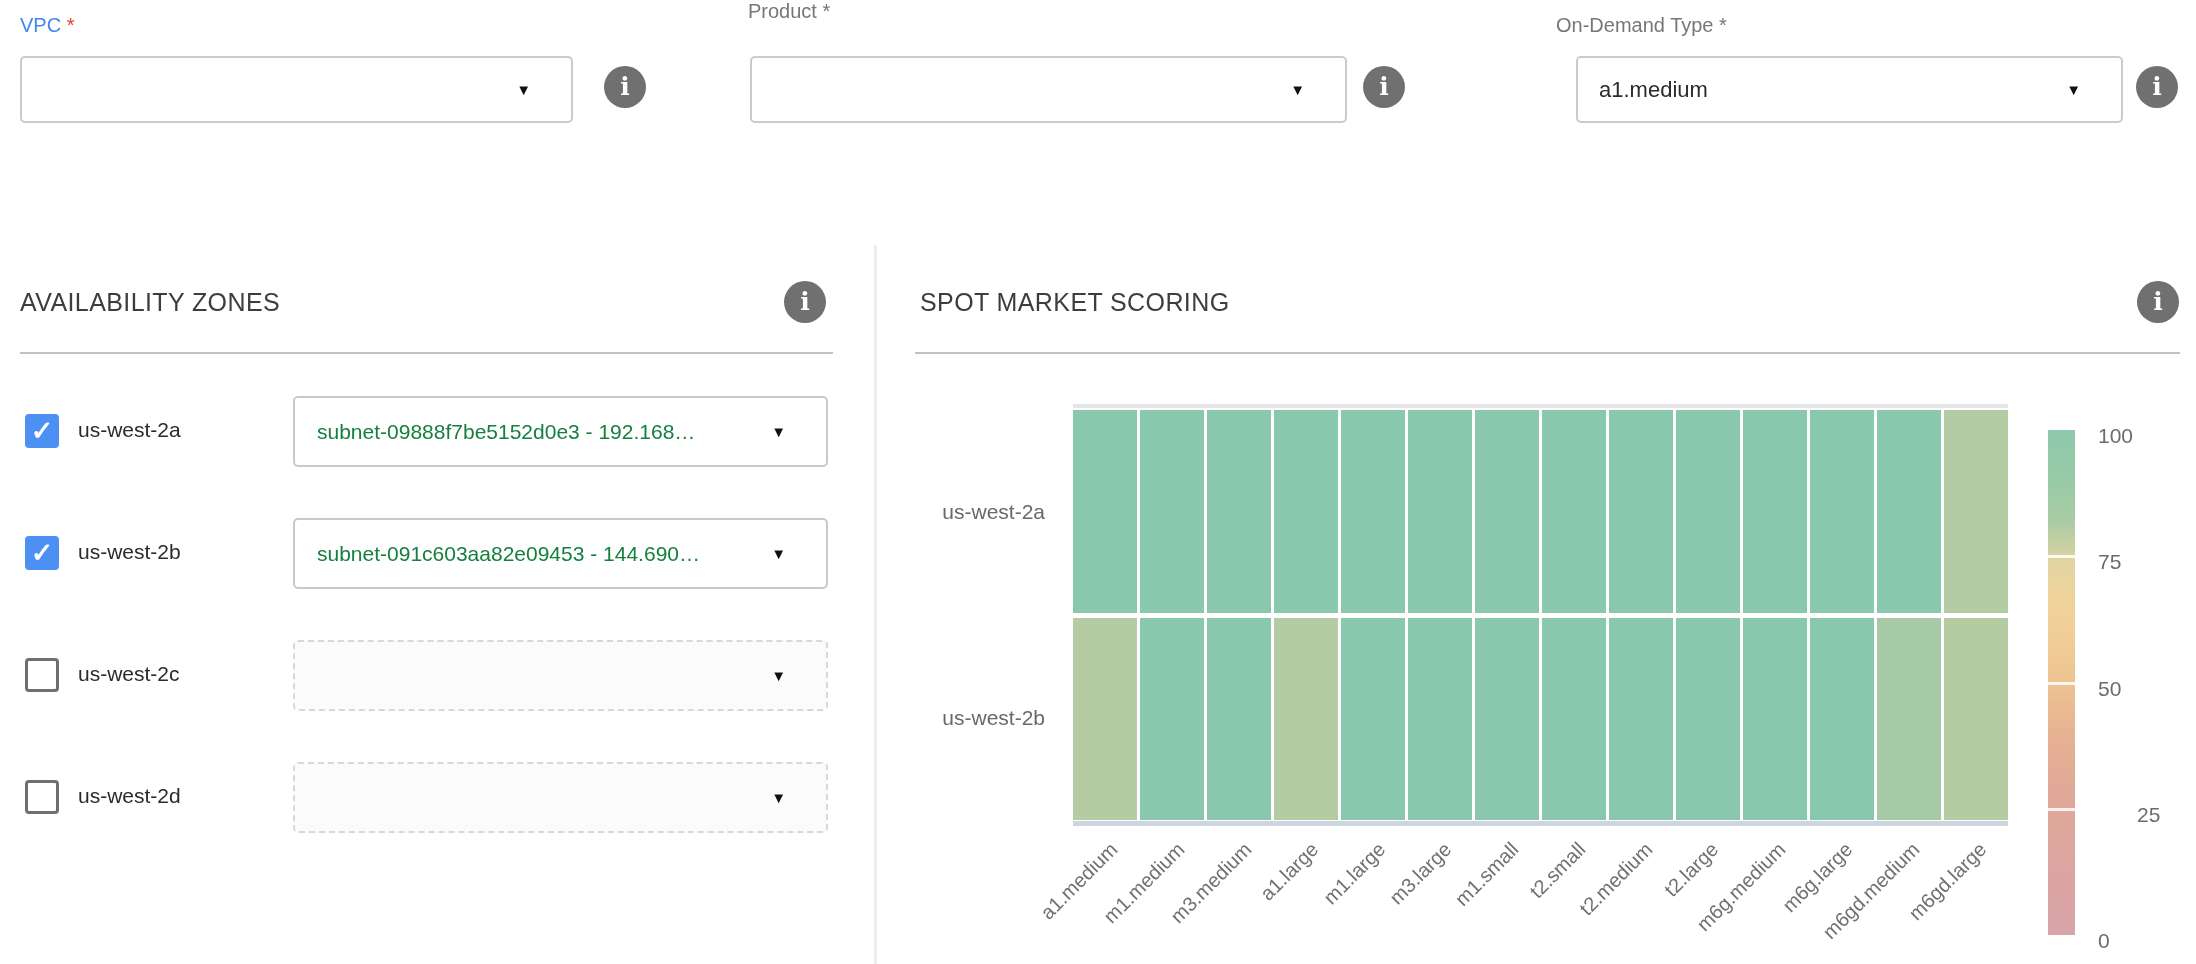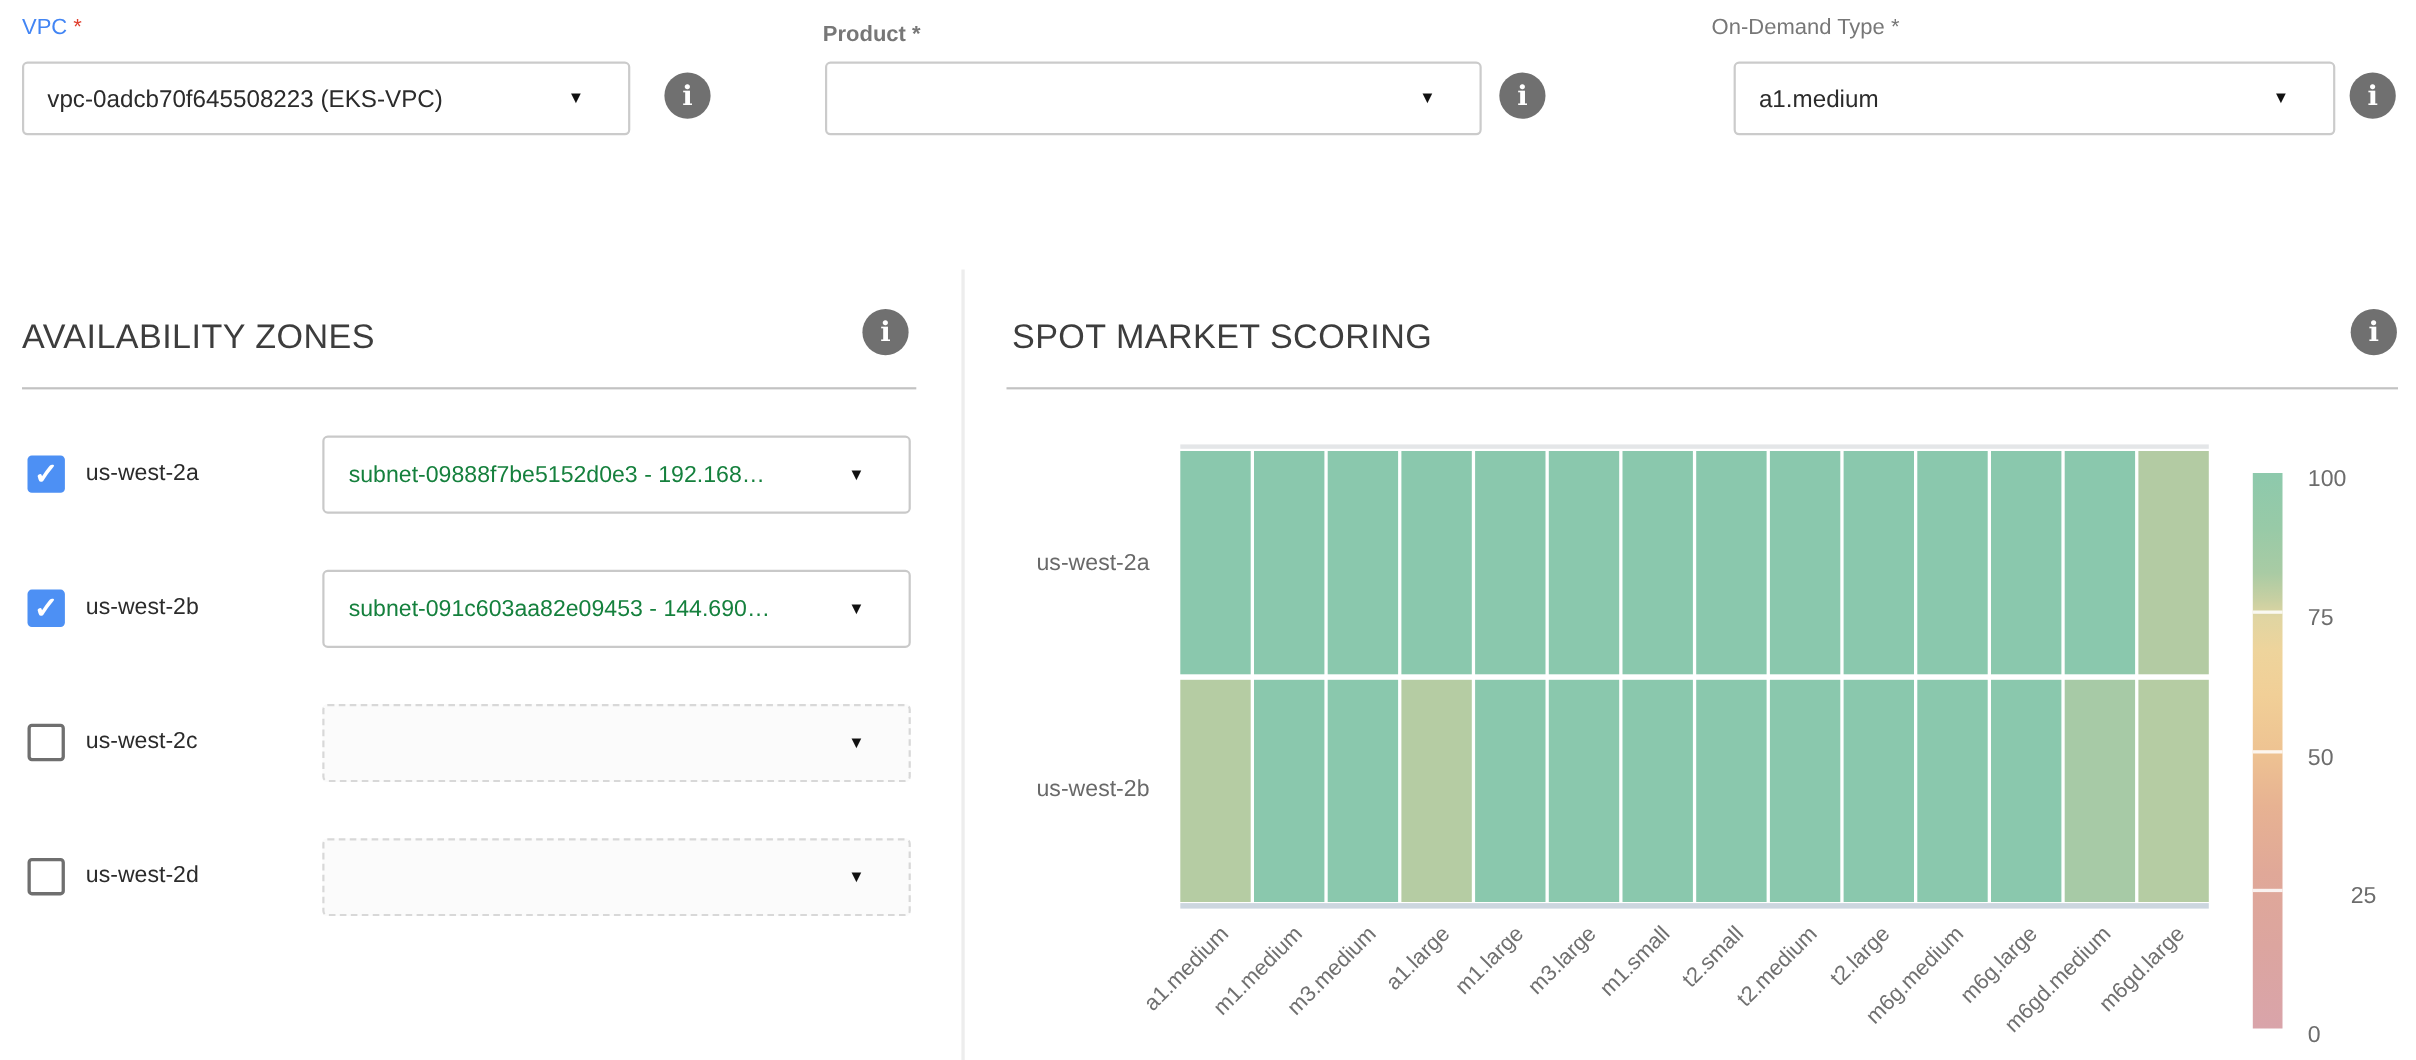--- a/index.html
+++ b/index.html
@@ -14,21 +14,21 @@
   .select-box{position:absolute;height:67px;border:2px solid #cbcbcb;border-radius:5px;
       background:#fff;box-sizing:border-box;}
   .select-box .sel-text{position:absolute;left:21px;top:0;line-height:63px;font-size:22px;
       color:#2b2b2b;white-space:nowrap;overflow:hidden;text-overflow:ellipsis;right:78px;}
   .select-box .arrow{position:absolute;right:40px;top:0;line-height:63px;font-size:15px;color:#111;}
   .info-icon{position:absolute;width:42px;height:42px;border-radius:50%;background:#707070;
       color:#fff;text-align:center;line-height:42px;font-size:25px;font-weight:bold;
       font-family:"DejaVu Serif",serif;}
 
   
-  .section-title{position:absolute;font-size:31px;color:#3d3d3d;letter-spacing:.4px;white-space:nowrap;}
+  .section-title{position:absolute;font-size:25px;color:#3d3d3d;letter-spacing:.4px;white-space:nowrap;}
   .h-divider{position:absolute;height:2px;background:#c2c2c2;}
   .v-divider{position:absolute;width:3px;background:#ededed;}
 
   
   .zone-row{position:absolute;left:0;width:875px;height:71px;}
   .cb{position:absolute;left:25px;top:18px;width:34px;height:34px;box-sizing:border-box;
       border:3px solid #6f6f6f;border-radius:4px;background:#fff;text-align:center;}
   .cb .tick{display:none;color:#fff;font-size:27px;line-height:30px;font-weight:bold;}
   .cb.checked{border:none;background:#4d90f4;}
   .cb.checked .tick{display:block;line-height:34px;}
@@ -59,28 +59,27 @@
 </head>
 <body>
 
 <div id="app">
 
   <div class="field-label active" style="left:20px;top:14px;">
     <span>VPC</span>
     <span class="req">*</span>
   </div>
   <div class="select-box" style="left:20px;top:56px;width:553px;">
-    <span class="sel-text">vpc-0adcb70f645508223 (EKS-VPC)</span>
     <span class="arrow">▼</span>
   </div>
   <div class="info-icon" style="left:604px;top:66px;">
     <span>i</span>
   </div>
 
-  <div class="field-label" style="left:748px;top:20px;font-weight:bold;">
+  <div class="field-label" style="left:748px;top:0;">
     <span>Product *</span>
   </div>
   <div class="select-box" style="left:750px;top:56px;width:597px;">
     <span class="arrow">▼</span>
   </div>
   <div class="info-icon" style="left:1363px;top:66px;">
     <span>i</span>
   </div>
 
   <div class="field-label" style="left:1556px;top:14px;">

